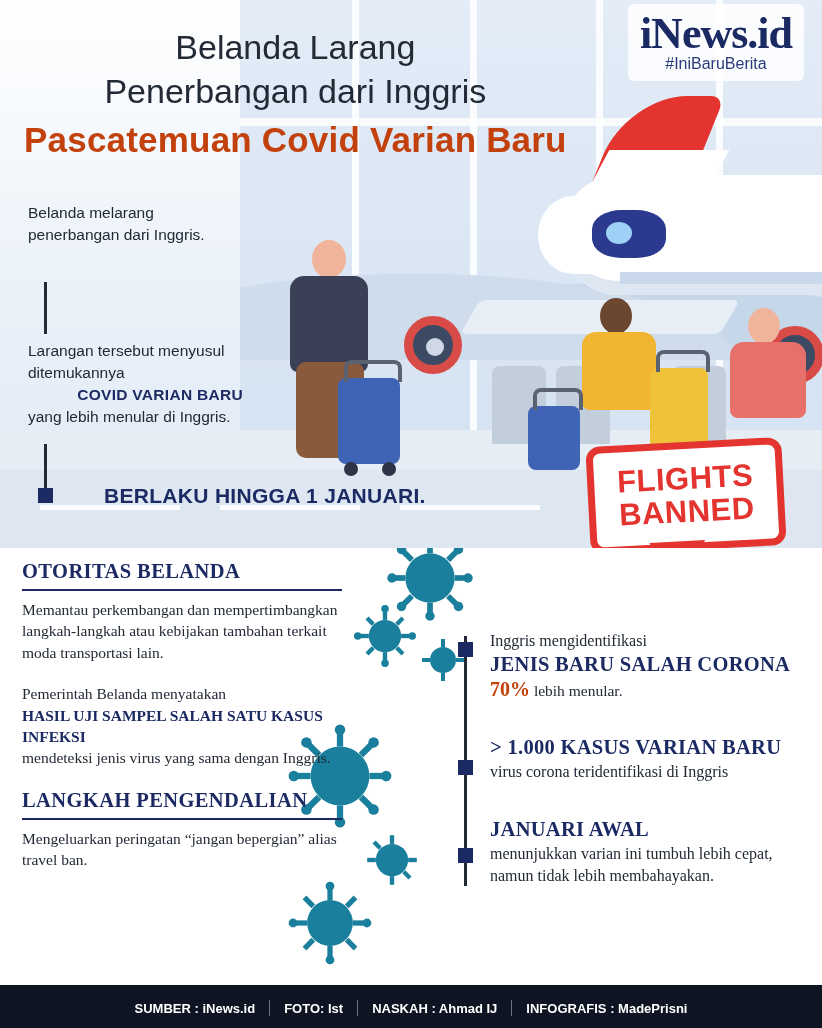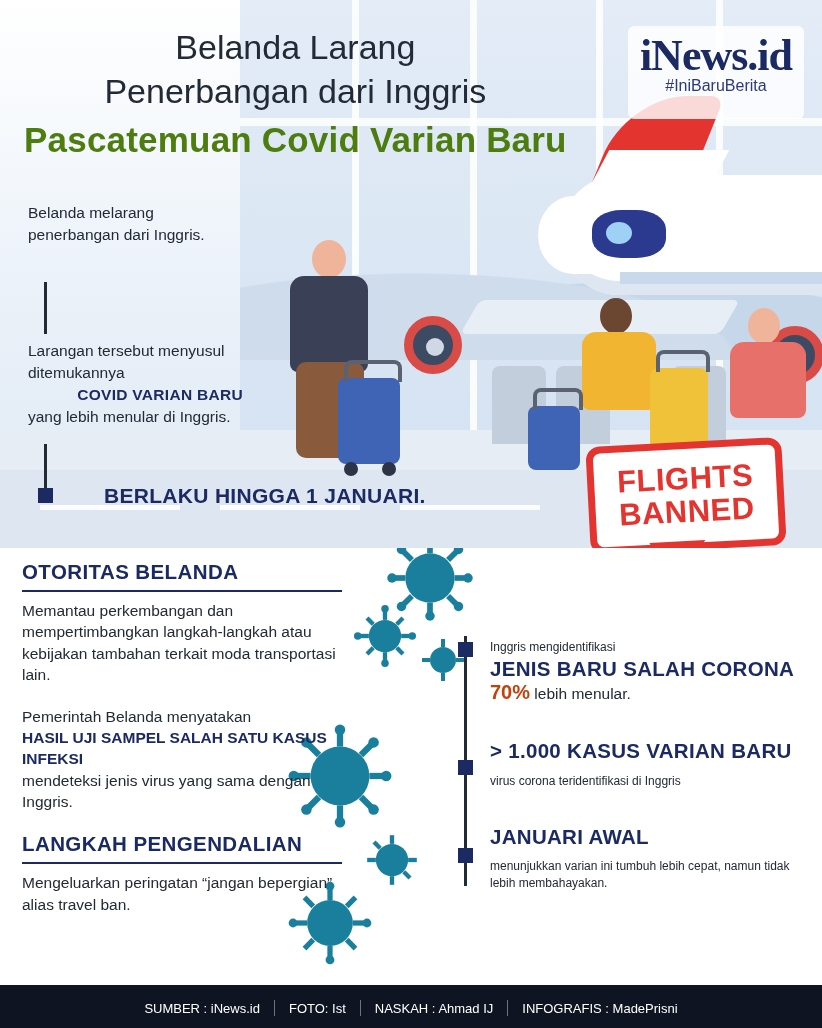--- a/index.html
+++ b/index.html
@@ -100,33 +100,33 @@
   .lug:after {
     content:""; position:absolute; left:10%; top:-18px; width:80%; height:18px;
     border:4px solid #5a6272; border-bottom:none; border-radius:8px 8px 0 0;
   }
   .seat {
     position:absolute; background:#c3cedd; border-radius:8px 8px 0 0;
   }
 
   
   .logo {
-    position:absolute; right:18px; top:26px; text-align:center;
-    background:rgba(255,255,255,.82); padding:4px 12px 24px; border-radius:6px;
+    position:absolute; right:18px; top:4px; text-align:center;
+    background:rgba(255,255,255,.82); padding:4px 12px 8px; border-radius:6px;
   }
   .logo .brand {
     font-size:44px; font-weight:bold; letter-spacing:-1px; color:#1b2a63;
     font-family:"Liberation Serif", serif;
   }
   .logo .tag { font-size:16px; color:#2a3a7a; margin-top:-4px; }
 
   .title-wrap { position:absolute; left:24px; top:26px;text-align:center; }
   .t1, .t2 { font-size:34px; color:#222a35; line-height:1.28; font-weight:normal; }
   .t3 {
-    font-size:35px; color:#4d7c0f; font-weight:bold; line-height:1.3; margin-top:4px;
+    font-size:35px; color:#c2410c; font-weight:bold; line-height:1.3; margin-top:4px;
     letter-spacing:.2px;
   }
 
   
   .topcol { position:absolute; left:28px; top:202px; width:215px; }
   .topcol p { font-size:15.5px; color:#222a35; line-height:1.42; }
   .topcol .hl { color:#1b2a63; font-weight:bold; letter-spacing:.3px;text-align:right; }
   .vline {
     position:absolute; left:44px; width:3px; background:#222a35;
   }
@@ -146,48 +146,48 @@
   .badge span {
     color:#e4342f; font-weight:bold; font-size:31px; line-height:1.05; letter-spacing:.5px;
   }
   .badge:after{
     content:""; position:absolute; left:52px; bottom:-44px; width:0; height:0;
     border-left:22px solid transparent; border-right:34px solid transparent;
     border-top:46px solid #e4342f;
   }
 
   
-  .lower { position:absolute; left:0; top:548px; width:822px; height:440px; background:#ffffff; }
+  .lower { position:absolute; left:0; top:548px; width:822px; height:440px; background:#ffffff;font-family:Liberation Serif, serif; }
 
   .lcol { position:absolute; left:22px; top:12px; width:320px; }
   .h-red {
     color:#1b2a63; font-weight:bold; font-size:20.5px; letter-spacing:.4px; margin-bottom:4px;
   }
   .h-rule { height:2px; background:#1b2a63; width:100%; margin:6px 0 8px; }
   .lcol p { font-size:15.5px; color:#222a35; line-height:1.38; }
   .lcol p.blue { color:#1b2a63; font-weight:bold; }
   .gap { height:20px; }
 
   .rcol { position:absolute; left:490px; top:82px; width:315px; }
   .rcol .item { margin-bottom:24px; }
-  .rcol .lead { font-size:12px; color:#222a35; line-height:1.4;margin-top:9px; }
+  .rcol .lead { font-size:16px; color:#222a35; line-height:1.4; }
   .rcol .big {
     font-size:20.5px; color:#1b2a63; font-weight:bold; letter-spacing:.3px; line-height:1.25;
   }
   .rcol .pct { font-size:20px; color:#222a35; }
   .rcol .pct b { color:#c2410c; font-weight:bold;margin-top:28px; }
   .rvline { position:absolute; left:464px; top:88px; width:3px; height:250px; background:#222a35; }
   .rblk { position:absolute; left:458px; width:15px; height:15px; background:#1b2a63; }
 
   
   .footer {
     position:absolute; left:0; bottom:0; width:822px; height:40px; background:#0e1422;
     display:flex; align-items:center; justify-content:center;
   }
-  .footer .bar { display:flex; align-items:center; }
+  .footer .bar { display:flex; align-items:center;font-weight:bold; }
   .footer .cell { color:#ffffff; font-size:13px; padding:0 14px; white-space:nowrap; }
   .footer .sep { width:1px; height:16px; background:#6b7280; }
   .footer-line {
     position:absolute; left:0; bottom:40px; width:822px; height:3px; background:#0e1422;
   }
 </style>
 </head>
 <body>
 
 <div class="page">

